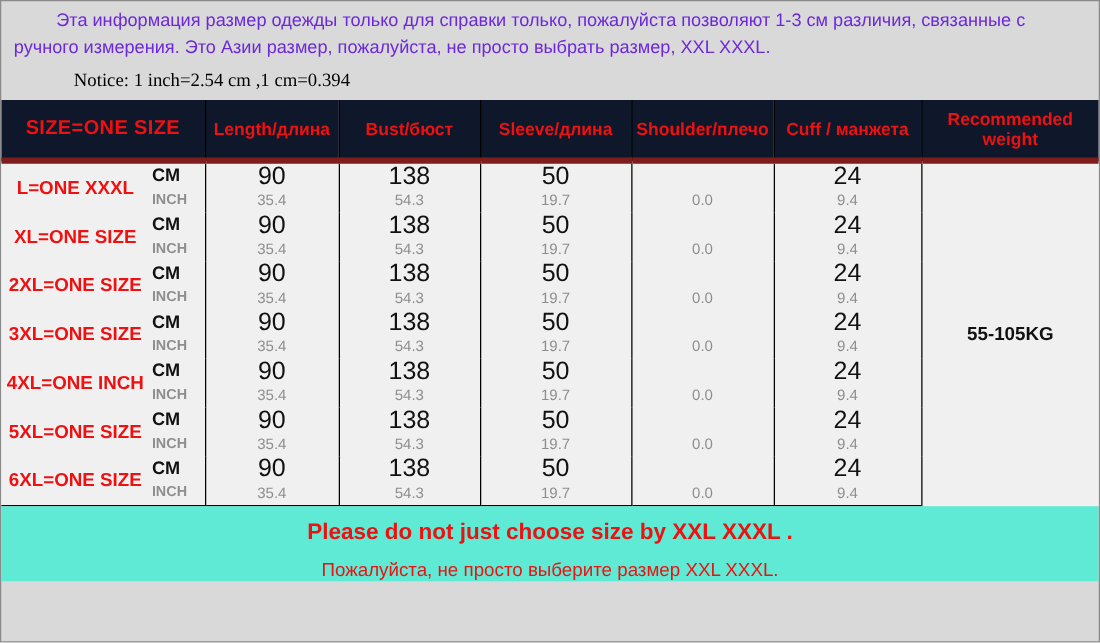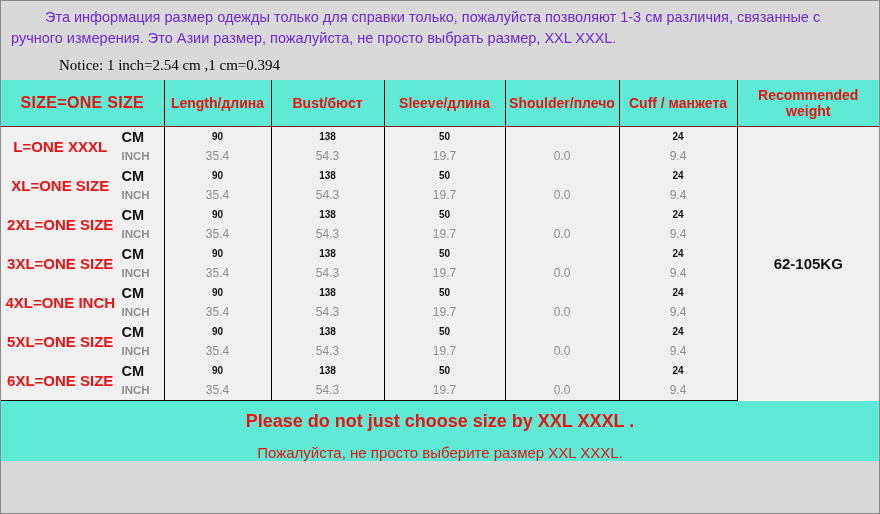--- a/index.html
+++ b/index.html
@@ -62,27 +62,27 @@
   }
   table.size-table col.c-size   { width: 163px; }
   table.size-table col.c-len    { width: 107px; }
   table.size-table col.c-bust   { width: 113px; }
   table.size-table col.c-slv    { width: 121px; }
   table.size-table col.c-shd    { width: 114px; }
   table.size-table col.c-cuf    { width: 118px; }
   table.size-table col.c-wgt    { width: 142px; }
 
   thead th {
-    background: #5eead4;
+    background: #0f172a;
     color: #ee1111;
     font-weight: bold;
     font-size: 14px;
     padding: 4px 2px;
     border: none;
-    border-bottom: 1px solid #7f1d1d;
+    border-bottom: 5px solid #7f1d1d;
     text-align: center;
     vertical-align: middle;
     line-height: 1.15;
     height: 38px;
   }
   thead th.h-size {
     font-size: 16px;
     letter-spacing: 0.3px;
   }
   thead th.h-sep { border-left: 1px solid #000; }
@@ -126,22 +126,22 @@
   }
   .u-inch {
     font-weight: bold;
     font-size: 11.5px;
     color: #8e8e8e;
     line-height: 19px;
     height: 19px;
   }
 
   .vcm {
-    font-weight: bold;
-    font-size: 10px;
+    font-weight: normal;
+    font-size: 20px;
     color: #111;
     line-height: 20px;
     height: 20px;
   }
   .vin {
     font-size: 12px;
     color: #8e8e8e;
     line-height: 19px;
     height: 19px;
   }
@@ -231,21 +231,21 @@
             <div class="vin">19.7</div>
           </td>
           <td class="sep">
             <div class="vblank">&nbsp;</div>
             <div class="vin">0.0</div>
           </td>
           <td class="sep">
             <div class="vcm">24</div>
             <div class="vin">9.4</div>
           </td>
-          <td class="sep weightcell" rowspan="7">62-105KG</td>
+          <td class="sep weightcell" rowspan="7">55-105KG</td>
         </tr>
         <tr>
           <td>
             <div class="sizecell">
               <div class="sizename">XL=ONE SIZE</div>
               <div class="unitcol">
                 <div class="u-cm">CM</div>
                 <div class="u-inch">INCH</div>
               </div>
             </div>

